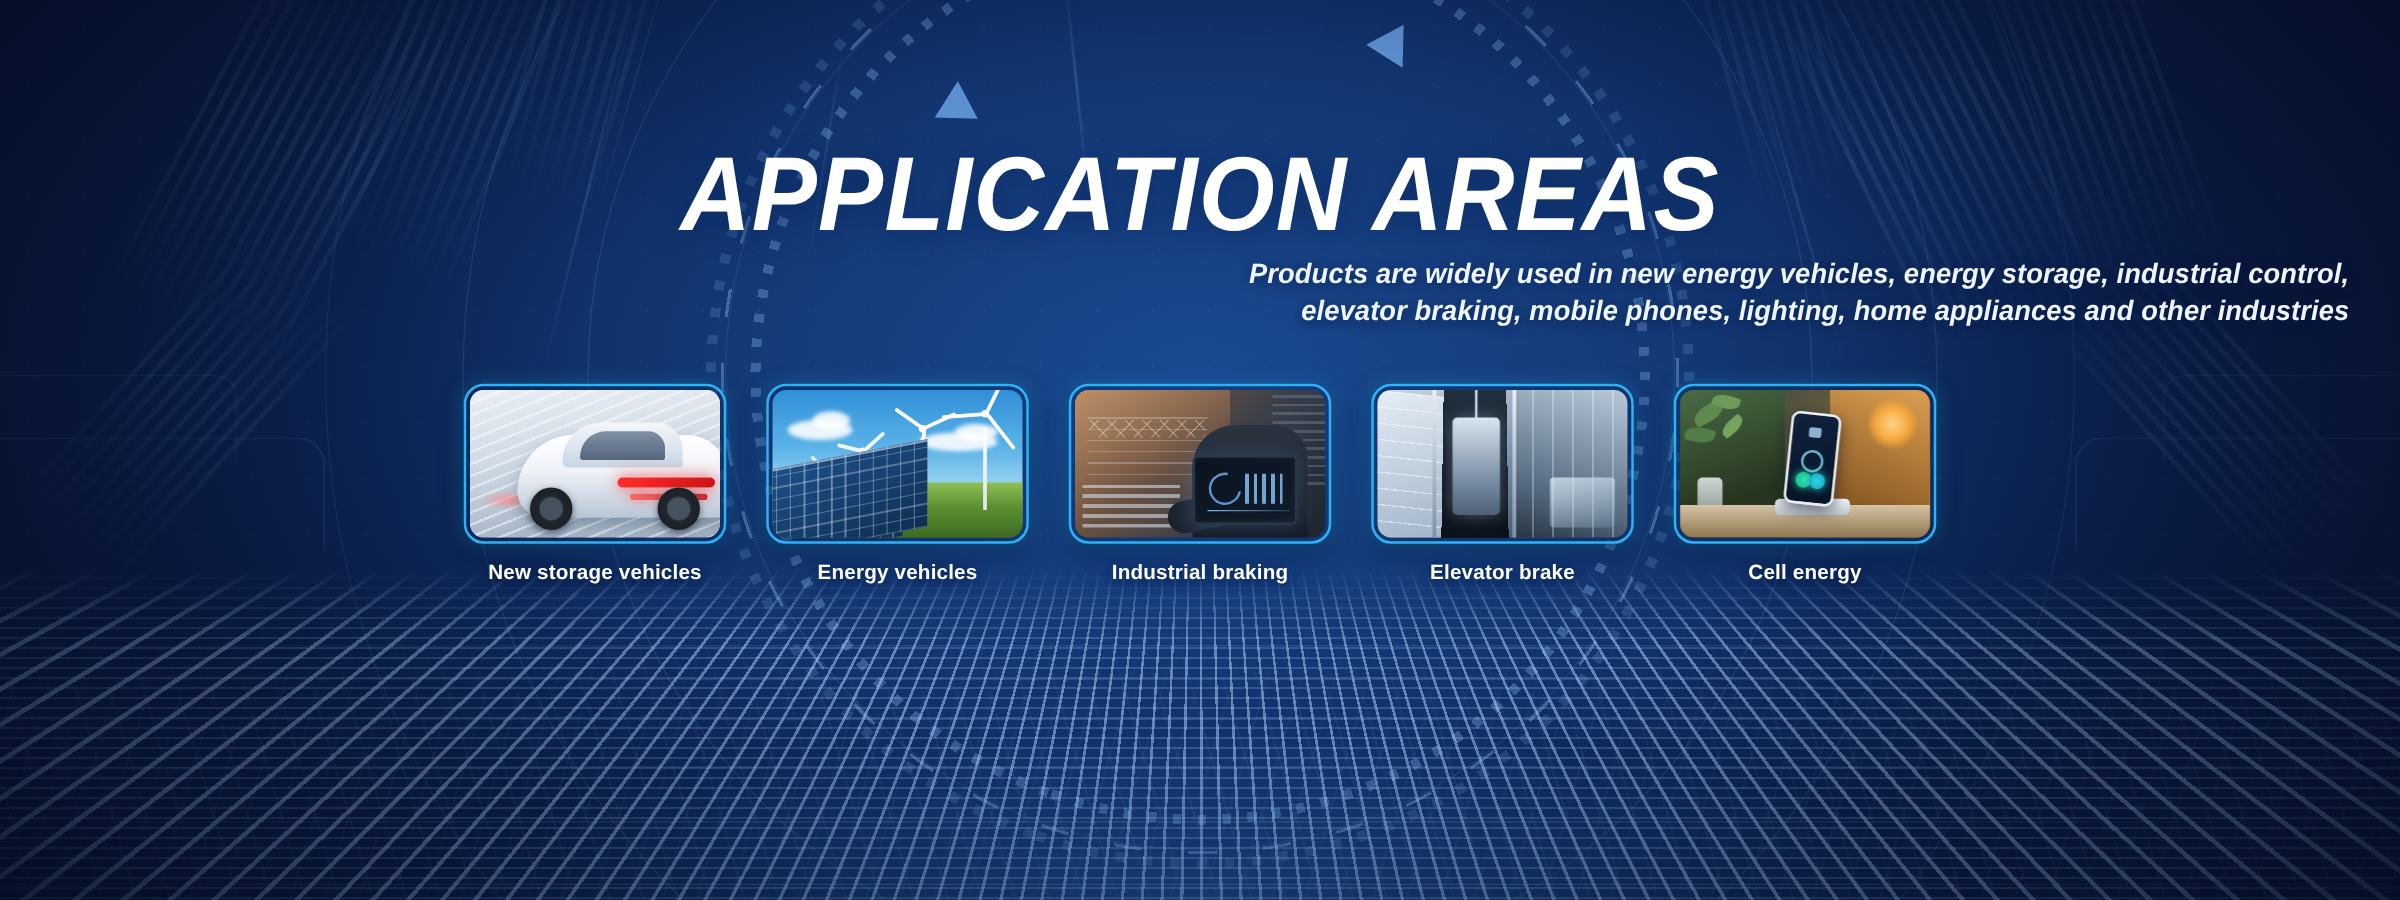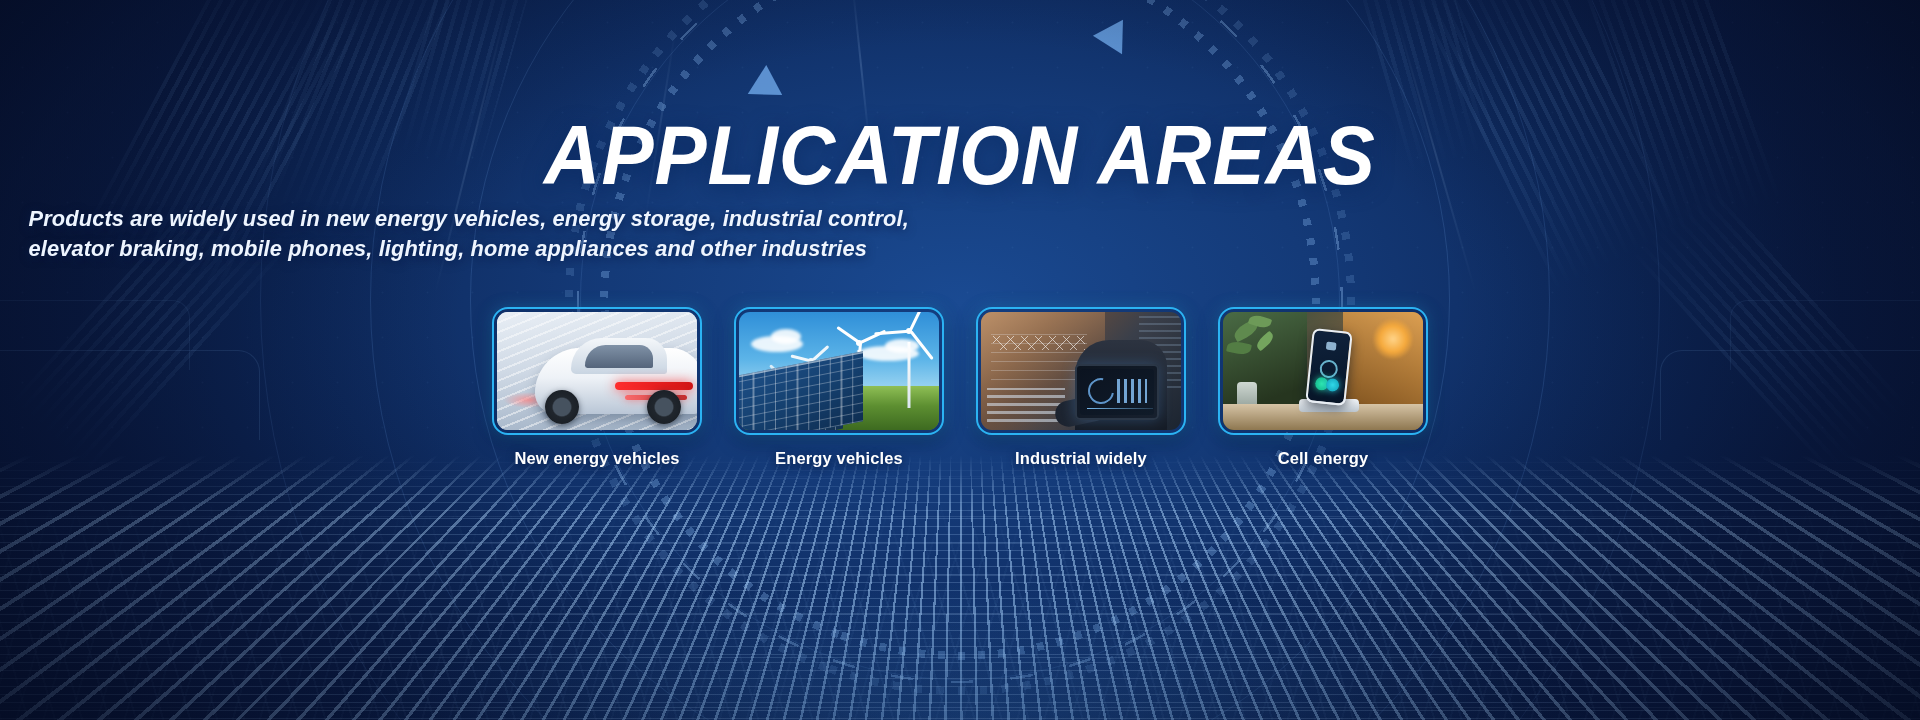--- a/index.html
+++ b/index.html
@@ -151,21 +151,21 @@
   .content{ position:absolute; inset:0; }
 
   .title{
     position:absolute; top:113px; left:0; width:1920px; text-align:center;
     font-size:84px; font-weight:700; font-style:italic; color:#ffffff;
     letter-spacing:1px; line-height:1; font-stretch:condensed;
     text-shadow:0 3px 22px rgba(10,40,95,.75);
     transform:scaleX(.93); transform-origin:50% 50%;
   }
   .subtitle{
-    position:absolute; top:204px; left:0; width:1908px; text-align:left;
+    position:absolute; top:204px; left:0; width:1908px; text-align:right;
     font-size:22.5px; font-weight:700; font-style:italic; color:#eef5ff;
     line-height:30px; letter-spacing:.1px;
     text-shadow:0 2px 10px rgba(8,30,75,.8);
   }
   .subtitle span{ display:block; transform:scaleX(.97); }
 
   
   .cards{
     position:absolute; top:307px; left:0; width:1920px;
     display:flex; justify-content:center; align-items:flex-start; gap:32px;
@@ -499,21 +499,21 @@
             <div class="glow"></div>
             <div class="body"></div>
               <div class="cabin"></div>
               <div class="glass"></div>
             <div class="tail"></div>
               <div class="tail2"></div>
             <div class="wheel w-a"></div>
               <div class="wheel w-b"></div>
           </div>
         </div>
-        <div class="caption">New energy vehicles</div>
+        <div class="caption">New storage vehicles</div>
       </div>
 
       <div class="card">
         <div class="thumb">
           <div class="shot img-solar">
             <div class="cloud c1"></div>
               <div class="cloud c2"></div>
             <div class="cloud c3"></div>
               <div class="cloud c4"></div>
               <div class="cloud c5"></div>
@@ -565,23 +565,38 @@
               <div class="arm"></div>
             <div class="tablet">
                 <div class="tscreen">
               <div class="tgauge"></div>
                   <div class="tbars"></div>
                   <div class="tline"></div>
             </div>
               </div>
           </div>
         </div>
-        <div class="caption">Industrial widely</div>
+        <div class="caption">Industrial braking</div>
       </div>
 
+      <div class="card">
+        <div class="thumb">
+          <div class="shot img-elev">
+            <div class="glasswall"></div>
+            <div class="right"></div>
+            <div class="shaft"></div>
+            <div class="rail ra"></div>
+              <div class="rail rb"></div>
+            <div class="cabline"></div>
+              <div class="cab"></div>
+            <div class="panelglow"></div>
+          </div>
+        </div>
+        <div class="caption">Elevator brake</div>
+      </div>
 
       <div class="card">
         <div class="thumb">
           <div class="shot img-phone">
             <div class="warmwall"></div>
             <div class="leftplant"></div>
             <div class="leaf l1"></div>
               <div class="leaf l2"></div>
             <div class="leaf l3"></div>
               <div class="leaf l4"></div>

